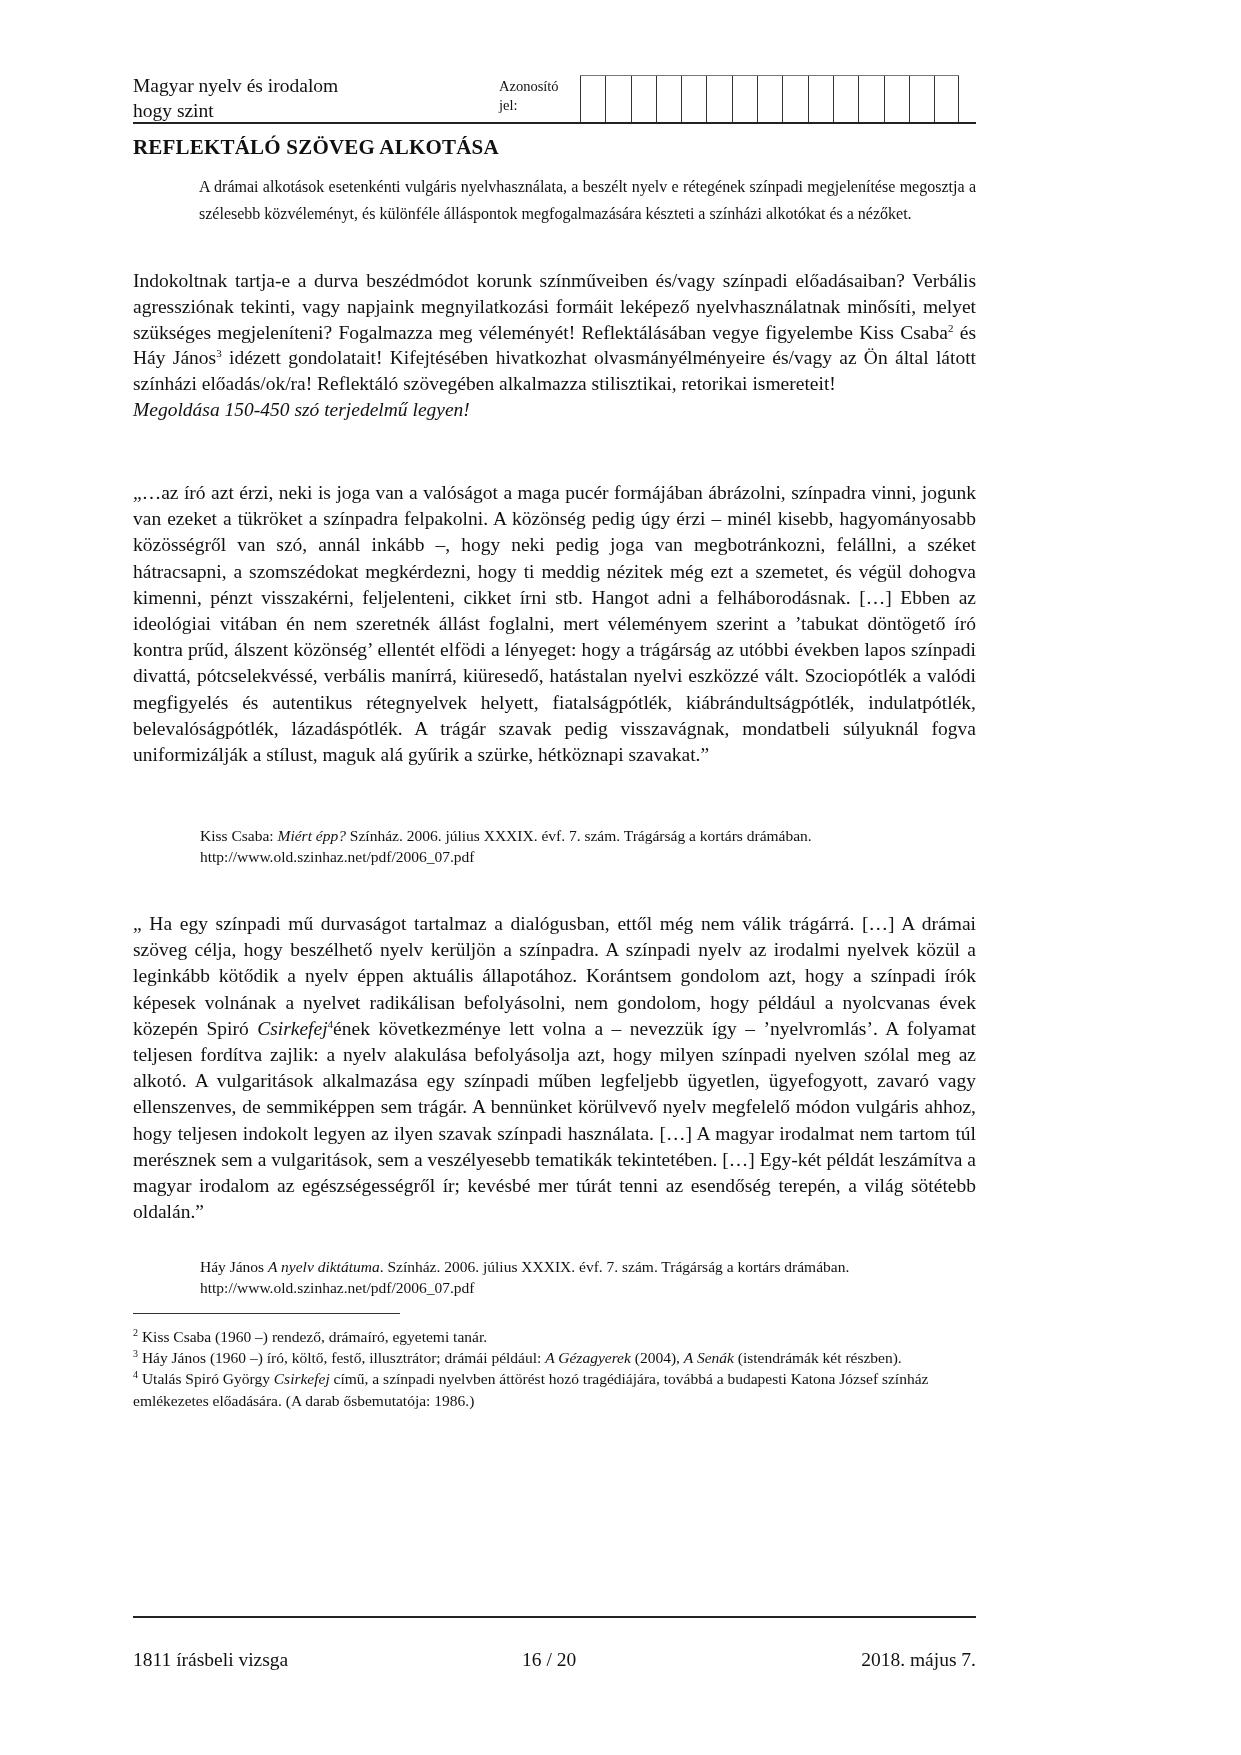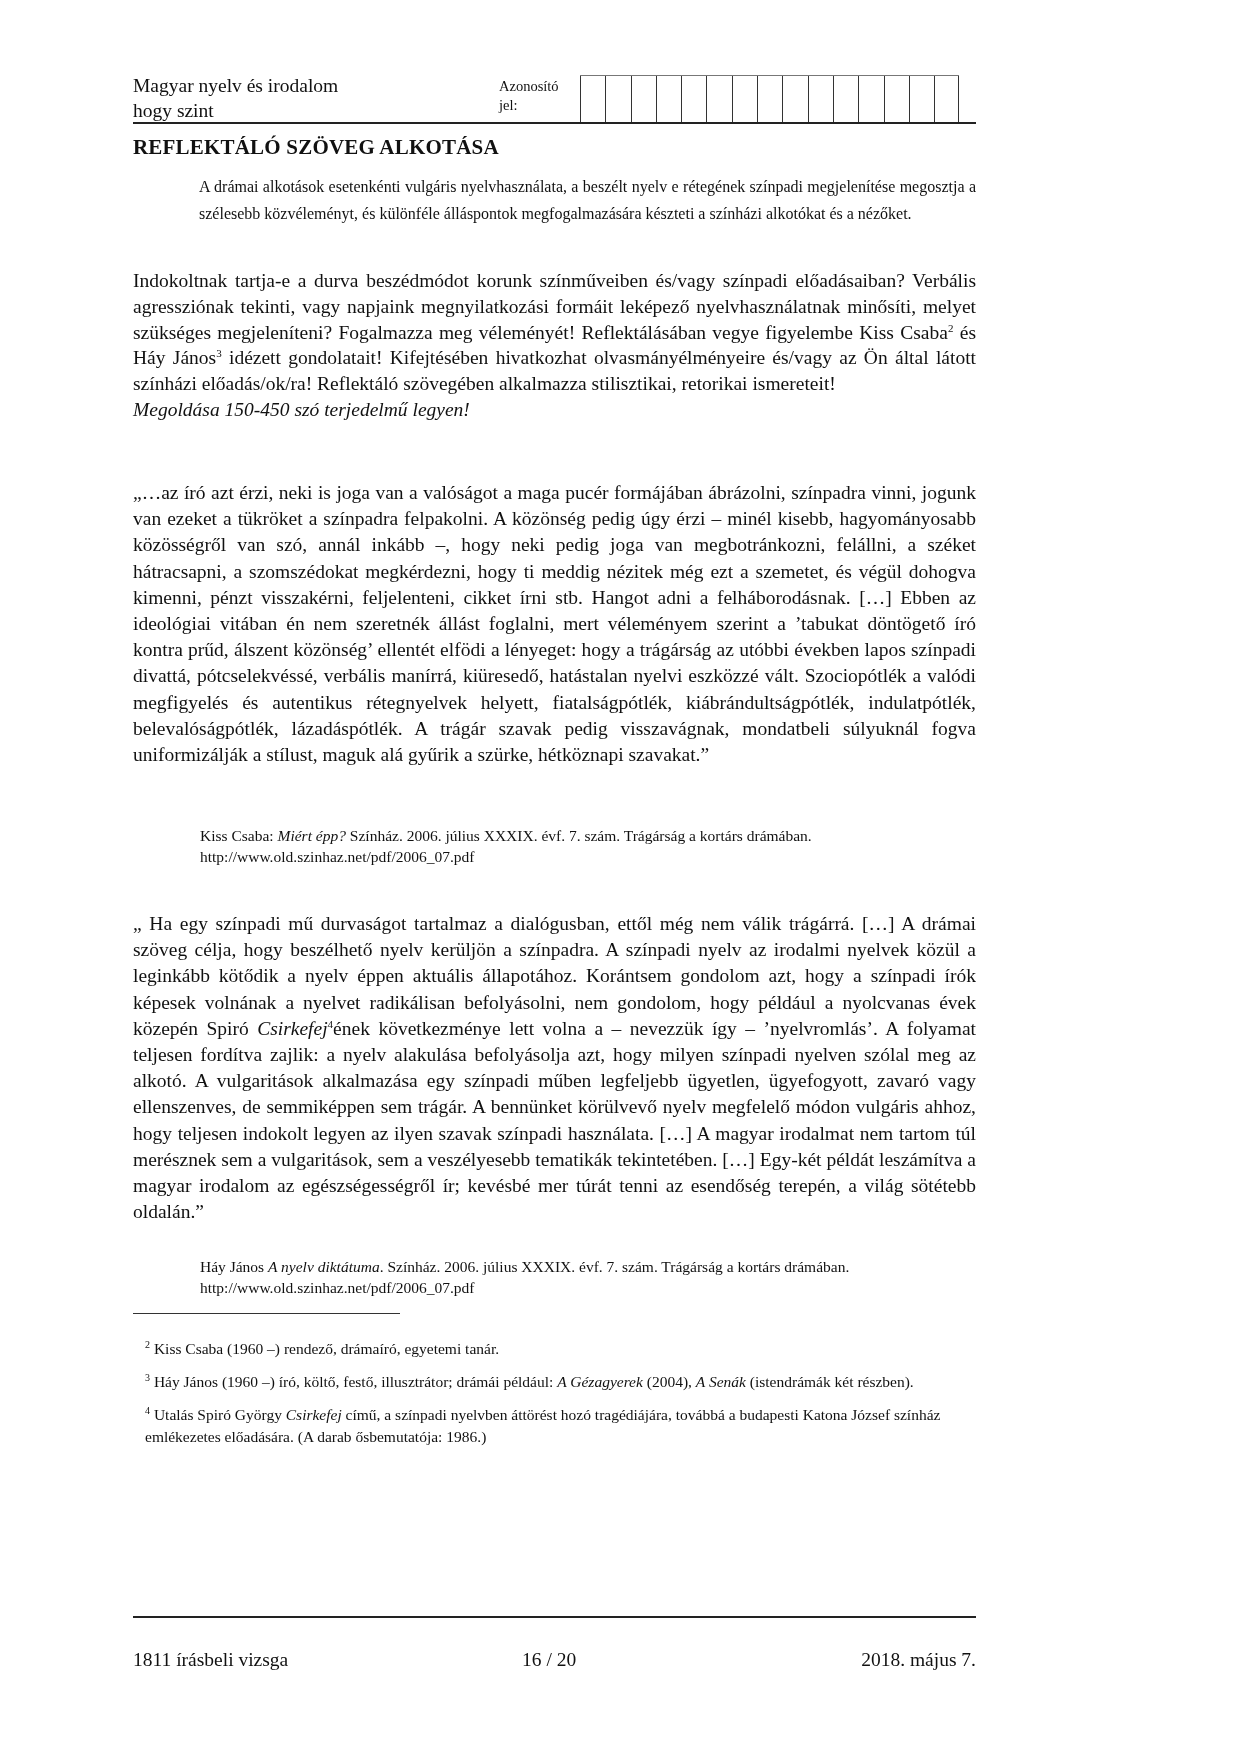--- a/index.html
+++ b/index.html
@@ -37,21 +37,21 @@
   .q2 { top: 911px; }
 
   .cite { position: absolute; left: 67px; width: 776px; font-size: 15.5px; line-height: 21px; }
   .cite1 { top: 825px; }
   .cite2 { top: 1256px; }
   .cite i { font-style: italic; }
 
   .fn-rule { position: absolute; top: 1313px; left: 0; width: 267px; border-top: 1.5px solid #333; }
   .footnotes { position: absolute; top: 1326px; left: 0; width: 843px; font-size: 15.5px;
                line-height: 21.2px; }
-  .footnotes p { margin: 12px; }
+  .footnotes p { margin: 0; }
   .footnotes sup { font-size: 10px; }
 
   .foot-rule { position: absolute; top: 1616px; left: 0; width: 843px; border-top: 2.5px solid #222; }
   .foot { position: absolute; top: 1648px; left: 0; width: 843px; font-size: 19.5px; line-height: 24px; }
   .foot-left { position: absolute; left: 0; }
   .foot-mid { position: absolute; left: 389px; }
   .foot-right { position: absolute; right: 0; }
 </style>
 </head>
 <body>

